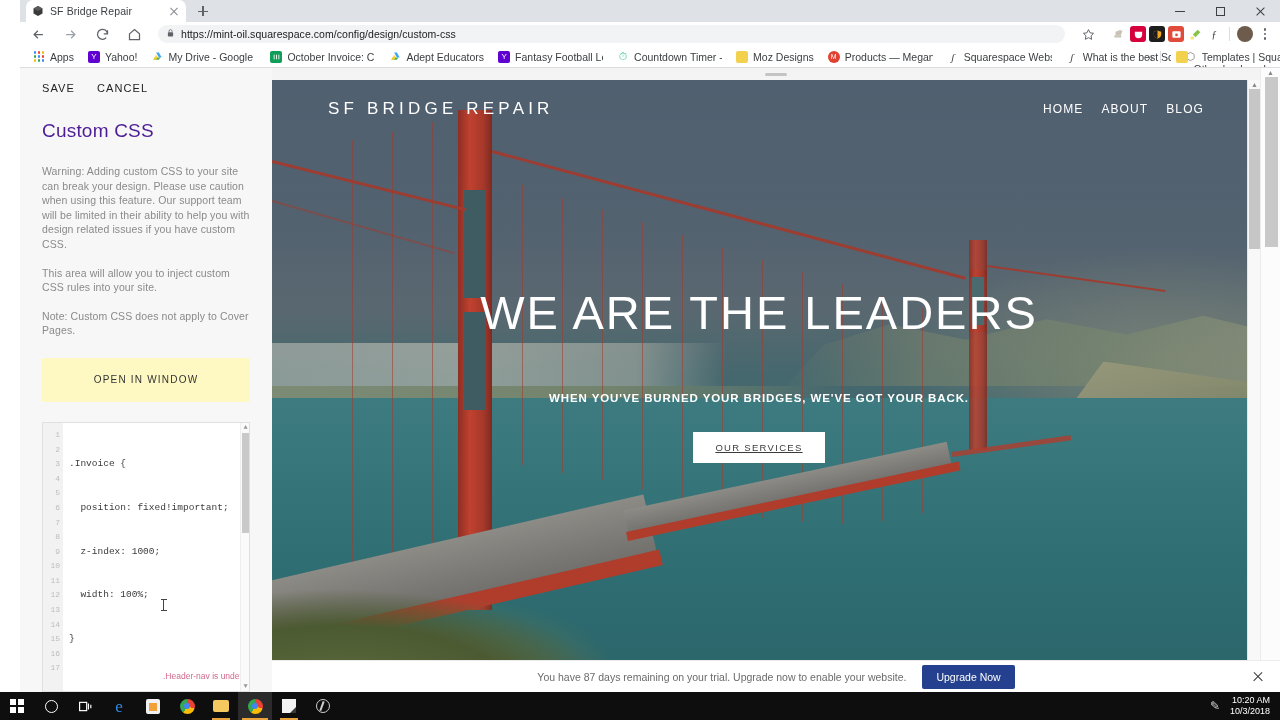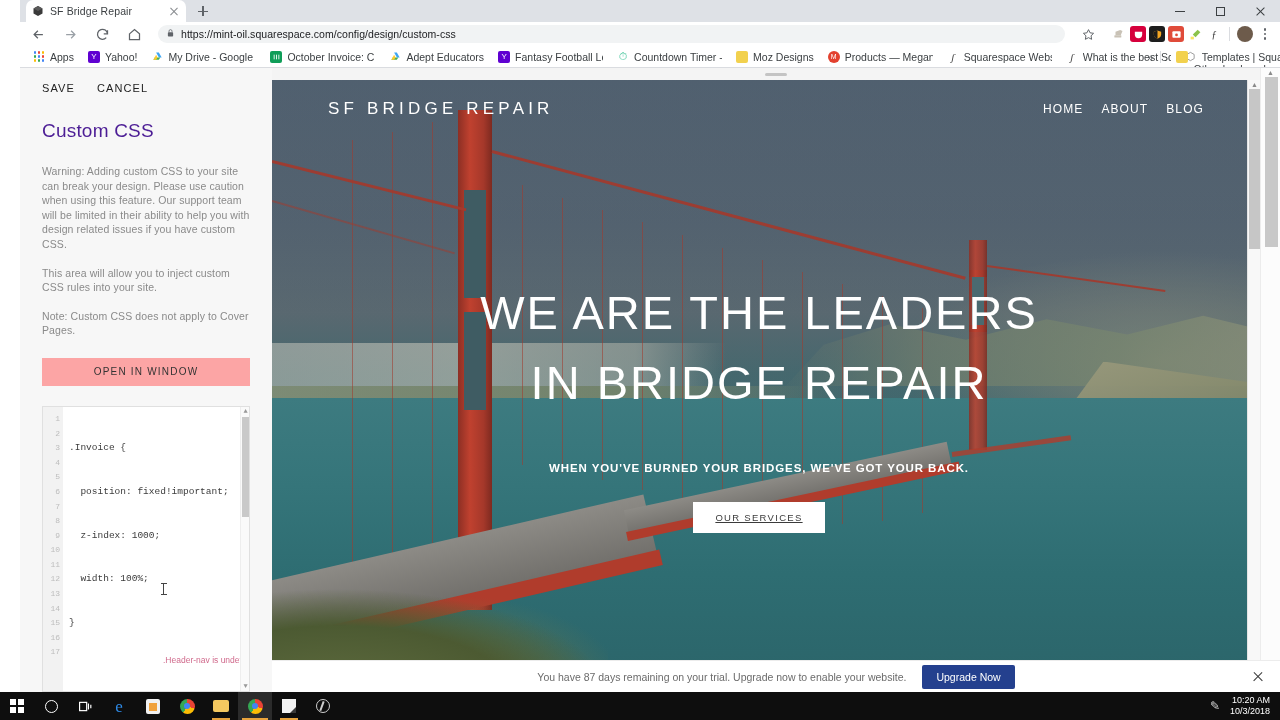--- a/index.html
+++ b/index.html
@@ -85,21 +85,21 @@
 
   .sidepanel {
     width: 252px; background:#f7f7f7; padding: 14px 22px 0 22px; flex:0 0 252px;
     display:flex; flex-direction:column; position:relative;
   }
   .sp-actions { display:flex; gap:22px; margin-bottom:26px; }
   .sp-action { font-size:11px; letter-spacing:1.1px; color:#222; font-weight:400; }
   .sp-title { font-size:19px; color:#4c1d95; font-weight:400; letter-spacing:.2px; margin-bottom:22px; }
   .sp-para { font-size:10.5px; line-height:14.6px; color:#8a8a8a; margin-bottom:14px; letter-spacing:.1px;}
   .openwin {
-    height:28px; background:#fca5a5; display:flex;align-items:center;justify-content:center;
+    height:44px; background:#fef9c3; display:flex;align-items:center;justify-content:center;
     font-size:10px; letter-spacing:1.2px; color:#333; margin-top:6px; margin-bottom:20px;
   }
 
   
   .editor {
     background:#fff; border:1px solid #e0e0e0; flex:1; display:flex; position:relative;
     font-family:"Liberation Mono", monospace; overflow:hidden; margin-bottom:0;
   }
   .gutter {
     width:20px; flex:0 0 20px; background:#f2f2f2; padding-top:5px; text-align:right;
@@ -541,21 +541,20 @@
           <div class="brand">SF BRIDGE REPAIR</div>
           <nav class="nav">
             <a href="#">HOME</a>
             <a href="#">ABOUT</a>
             <a href="#">BLOG</a>
           </nav>
         </div>
 
         <div class="hero-content">
           <div class="h1">WE ARE THE LEADERS</div>
-          <div class="h1">IN BRIDGE REPAIR</div>
           <div class="h-sub">WHEN YOU'VE BURNED YOUR BRIDGES, WE'VE GOT YOUR BACK.</div>
           <a class="cta" href="#">OUR SERVICES</a>
         </div>
       </div>
 
       <div class="inner-sb">
         <div class="sb-arrow" style="top:0px;">▲</div>
         <div class="thumb"></div>
         <div class="sb-arrow" style="bottom:0px;">▼</div>
       </div>

